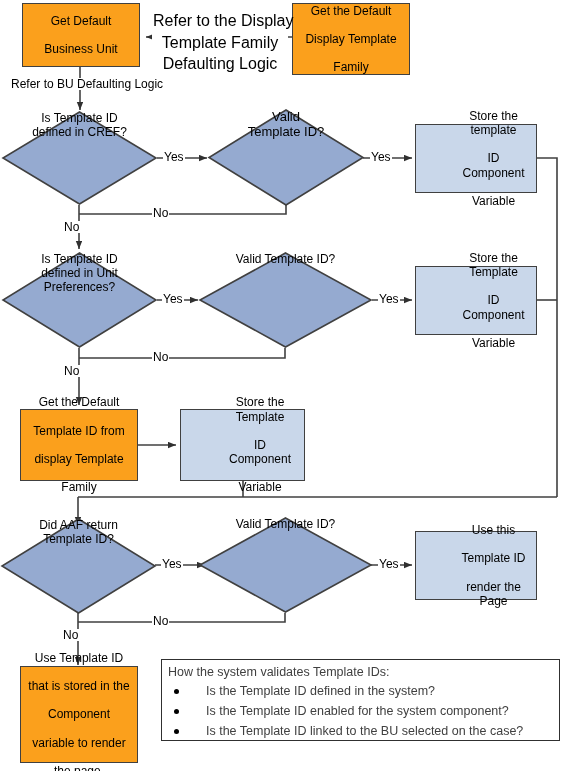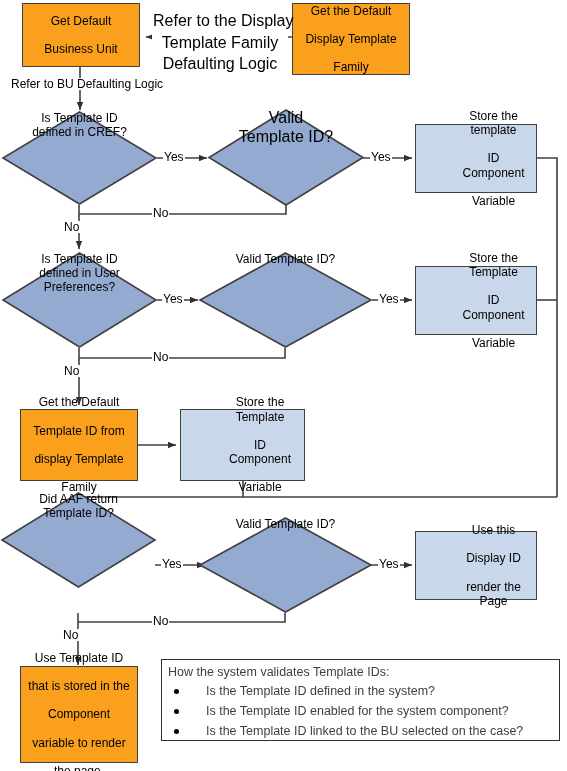--- a/index.html
+++ b/index.html
@@ -191,21 +191,21 @@
         <span>Is Template ID</span><br>
         <span>defined in CREF?</span>
       </div>
     </div>
   </div>
 
   <div class="diamond-wrap" style="left:208px; top:109px; width:156px; height:97px;">
     <svg width="156" height="97" viewBox="0 0 156 97">
       <polygon points="78,1 155,48.5 78,96 1,48.5" fill="#95AAD0" stroke="#404040" stroke-width="1.6"></polygon>
     </svg>
-    <div class="diamond-label" style="font-size:16px;">
+    <div class="diamond-label" style="font-size:13px;">
       <div>
         <span>Valid</span><br>
         <span>Template ID?</span>
       </div>
     </div>
   </div>
 
   <div class="node proc blue" style="left:415px; top:124px; width:122px; height:69px; font-size:12px;">
     <span>
       <span>Store the template</span><br>
@@ -219,21 +219,21 @@
   <div class="edge-label" style="left:152px; top:207px; font-size:12px;">No</div>
   <div class="edge-label" style="left:63px; top:221px; font-size:12px;">No</div>
 
   <div class="diamond-wrap" style="left:2px; top:252px; width:155px; height:96px;">
     <svg width="155" height="96" viewBox="0 0 155 96">
       <polygon points="77.5,1 154,48 77.5,95 1,48" fill="#95AAD0" stroke="#404040" stroke-width="1.6"></polygon>
     </svg>
     <div class="diamond-label" style="font-size:12px;">
       <div>
         <span>Is Template ID</span><br>
-        <span>defined in User</span><br>
+        <span>defined in Unit</span><br>
         <span>Preferences?</span>
       </div>
     </div>
   </div>
 
   <div class="diamond-wrap" style="left:199px; top:252px; width:173px; height:96px;">
     <svg width="173" height="96" viewBox="0 0 173 96">
       <polygon points="86.5,1 172,48 86.5,95 1,48" fill="#95AAD0" stroke="#404040" stroke-width="1.6"></polygon>
     </svg>
     <div class="diamond-label" style="font-size:12px;">
@@ -264,21 +264,21 @@
   </div>
 
   <div class="node proc blue" style="left:180px; top:409px; width:125px; height:72px; font-size:12px;">
     <span>
       <span>Store the Template</span><br>
       <span>ID Component</span><br>
       <span>Variable</span>
     </span>
   </div>
 
-  <div class="diamond-wrap" style="left:1px; top:492px; width:155px; height:96px;">
+  <div class="diamond-wrap" style="left:1px; top:518px; width:155px; height:96px;">
     <svg width="155" height="96" viewBox="0 0 155 96">
       <polygon points="77.5,1 154,48 77.5,95 1,48" fill="#95AAD0" stroke="#404040" stroke-width="1.6"></polygon>
     </svg>
     <div class="diamond-label" style="font-size:12px;">
       <div>
         <span>Did AAF return</span><br>
         <span>Template ID?</span>
       </div>
     </div>
   </div>
@@ -288,21 +288,21 @@
       <polygon points="86.5,1 172,48 86.5,95 1,48" fill="#95AAD0" stroke="#404040" stroke-width="1.6"></polygon>
     </svg>
     <div class="diamond-label" style="font-size:12px;">
       <div><span>Valid Template ID?</span></div>
     </div>
   </div>
 
   <div class="node proc blue" style="left:415px; top:531px; width:122px; height:69px; font-size:12px;">
     <span>
       <span>Use this</span><br>
-      <span>Display ID</span><br>
+      <span>Template ID</span><br>
       <span>render the Page</span>
     </span>
   </div>
 
   <div class="edge-label" style="left:161px; top:558px; font-size:12px;">Yes</div>
   <div class="edge-label" style="left:378px; top:558px; font-size:12px;">Yes</div>
   <div class="edge-label" style="left:152px; top:615px; font-size:12px;">No</div>
   <div class="edge-label" style="left:62px; top:629px; font-size:12px;">No</div>
 
   <div class="node proc orange" style="left:20px; top:666px; width:118px; height:97px; font-size:12px;align-items:center;">

